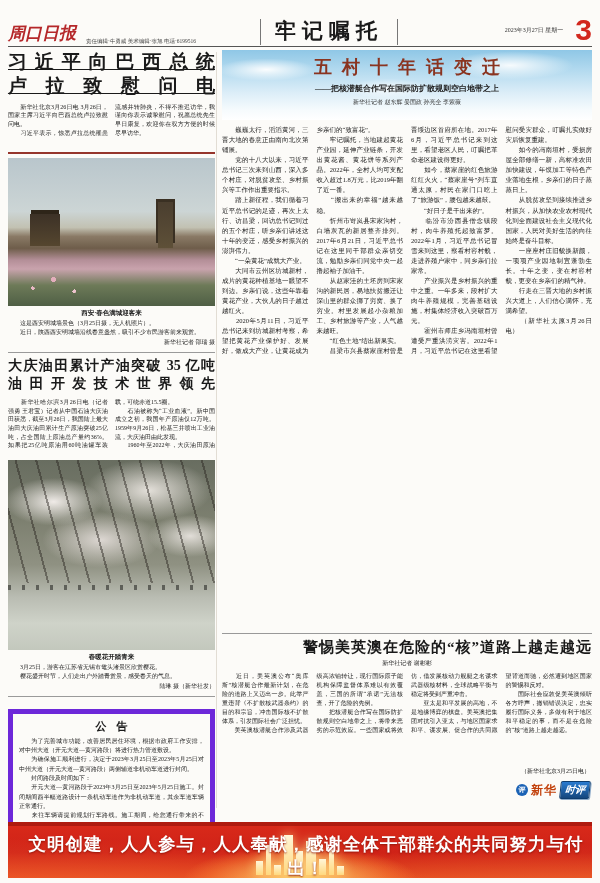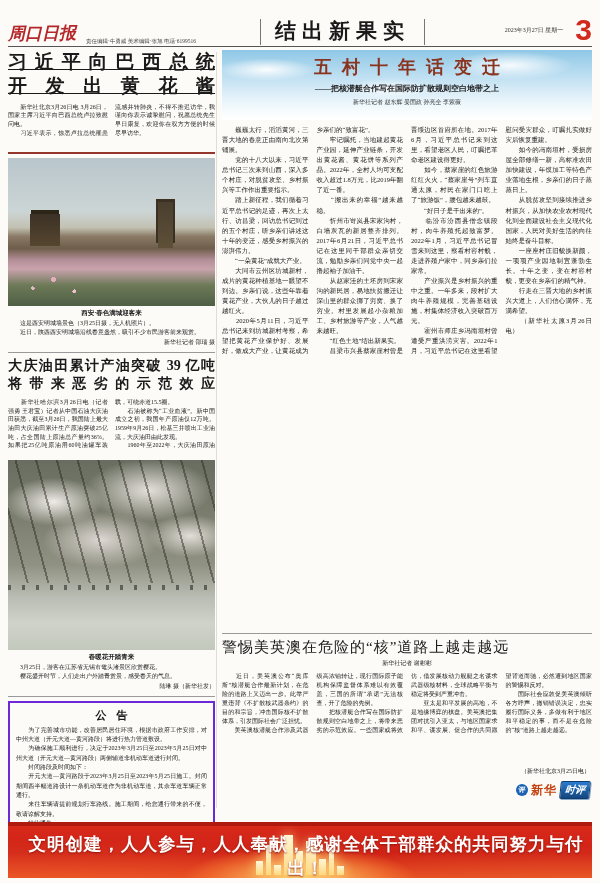--- a/index.html
+++ b/index.html
@@ -47,39 +47,39 @@
   .photo2::before{content:"";position:absolute;inset:0 0 35% 0;
     background:repeating-linear-gradient(75deg,transparent 0 18px,rgba(40,35,30,.45) 18px 20px);}
   .photo2::after{content:"";position:absolute;left:0;right:0;top:66%;height:5px;
     background:repeating-linear-gradient(90deg,rgba(30,30,28,.55) 0 3px,transparent 3px 14px);}
   .caption{margin-top:3px;}
   .cap-title{font-size:6.5px;font-weight:bold;text-align:center;}
   .cap-lines{font-size:6px;line-height:1.5;white-space:pre-wrap;margin-top:1px;text-align:justify;}
   .cap-credit{font-size:6px;text-align:right;margin-top:1px;}
   .h-daqing div{font-weight:bold;font-size:14px;line-height:1.3;text-align:justify;text-align-last:justify;}
   .daqing-body{height:60px;}
-  .notice-box{border:2px solid #6d28d9;margin-top:4px;padding:5px 6px;height:126px;overflow:hidden;background:#fcfbf8;}
+  .notice-box{border:5px solid #6d28d9;margin-top:12px;padding:5px 6px;height:126px;overflow:hidden;background:#fcfbf8;}
   .notice-title{text-align:center;font-weight:bold;font-size:11px;letter-spacing:10px;text-indent:10px;}
   .notice-paras{font-size:6px;line-height:1.55;white-space:pre-wrap;text-align:justify;margin-top:3px;}
   .notice-sign{font-size:6px;text-align:right;line-height:1.6;margin-top:2px;}
   
   .col-main{position:absolute;left:222px;top:50px;width:370px;}
   .sky-banner{position:relative;height:70px;text-align:center;overflow:hidden;background:
     radial-gradient(ellipse 70px 16px at 12% 28%,rgba(255,255,255,.95),transparent 70%),
     radial-gradient(ellipse 90px 20px at 78% 22%,rgba(255,255,255,.9),transparent 70%),
     radial-gradient(ellipse 60px 14px at 45% 55%,rgba(255,255,255,.8),transparent 70%),
     linear-gradient(180deg,#8fc7e6 0%,#b7dcf0 32%,#ddeef8 62%,#f6fbfd 86%,#ffffff 100%);}
   .h-feature{font-weight:bold;font-size:18px;line-height:1;color:#8a3420;
              letter-spacing:10px;text-indent:10px;padding-top:8px;}
   .feature-sub{font-size:8px;font-weight:bold;margin-top:7px;color:#222;}
   .feature-byline{font-size:6px;margin-top:4px;color:#333;}
   .feature-body{margin-top:5px;height:504px;columns:4;column-gap:8px;font-size:6.5px;line-height:1.55;
                 text-align:justify;white-space:pre-wrap;overflow:hidden;}
   .rule-feat{height:1px;background:#999;margin:4px 0;}
-  .h-comment{font-weight:normal;font-size:15px;line-height:1.2;text-align:left;letter-spacing:1px;margin-top:2px;}
+  .h-comment{font-weight:bold;font-size:15px;line-height:1.2;text-align:right;letter-spacing:1px;margin-top:2px;}
   .comment-byline{font-size:6px;text-align:center;margin-top:3px;}
   .comment-wrap{position:relative;margin-top:4px;height:132px;}
   .comment-body{height:100%;columns:4;column-gap:8px;font-size:6px;line-height:1.5;
                 text-align:justify;white-space:pre-wrap;overflow:hidden;}
   .comment-dateline{position:absolute;right:2px;bottom:28px;font-size:6px;background:#fcfbf8;padding-left:4px;}
   .xinhua-logo{position:absolute;right:2px;bottom:4px;display:flex;align-items:center;gap:3px;background:#fcfbf8;padding:1px 0 1px 5px;}
   .logo-circle{width:12px;height:12px;border-radius:50%;background:#1b62b5;color:#fff;font-size:7px;
                display:flex;align-items:center;justify-content:center;font-weight:bold;}
   .logo-name{font-weight:bold;font-size:12px;color:#c2410c;letter-spacing:1px;}
   .logo-box{background:linear-gradient(#2a7bd0,#14477e);color:#fff;font-weight:bold;font-style:italic;
@@ -106,51 +106,51 @@
 </style>
 </head>
 <body>
 
 <div class="page">
 
   <header class="masthead">
     <span class="paper-name">周口日报</span>
     <span class="editor-info">责任编辑·牛勇威  美术编辑·张旭  电话·6199516</span>
     <span class="mast-div"></span>
-    <span class="section-title">结出新果实</span>
+    <span class="section-title">牢记嘱托</span>
     <span class="mast-div"></span>
     <span class="mast-right">
       <span class="pub-date">2023年3月27日 星期一</span>
       <span class="page-num">3</span>
     </span>
   </header>
   <div class="mast-rule"></div>
   <div class="v-rule"></div>
 
   <section class="col-left">
     <div class="h-lula">
       <div>习近平向巴西总统</div>
-      <div>开发出黄花酱</div>
+      <div>卢拉致慰问电</div>
     </div>
     <div class="body-2col">　　新华社北京3月26日电 3月26日，国家主席习近平向巴西总统卢拉致慰问电。
 　　习近平表示，惊悉卢拉总统罹患流感并转肺炎，不得不推迟访华，我谨向你表示诚挚慰问，祝愿总统先生早日康复，欢迎你在双方方便的时候尽早访华。</div>
     <div class="rule-red"></div>
 
     <div class="photo photo1"></div>
     <div class="caption">
       <div class="cap-title">西安·春色满城迎客来</div>
       <div class="cap-lines">　　这是西安明城墙景色（3月25日摄，无人机照片）。
 　　近日，陕西西安明城墙沿线春意盎然，吸引不少市民游客前来观赏。</div>
       <div class="cap-credit">新华社记者 邵瑞 摄</div>
     </div>
     <div class="rule-gray"></div>
 
     <div class="h-daqing">
-      <div>大庆油田累计产油突破 39 亿吨</div>
-      <div>将带来恶劣的示范效应</div>
+      <div>大庆油田累计产油突破 35 亿吨</div>
+      <div>油田开发技术世界领先</div>
     </div>
     <div class="body-2col daqing-body">　　新华社哈尔滨3月26日电（记者 强勇 王君宝）记者从中国石油大庆油田获悉，截至3月26日，我国陆上最大油田大庆油田累计生产原油突破25亿吨，占全国陆上原油总产量约36%。如果把25亿吨原油用60吨油罐车装载，可绕赤道15.5圈。
 　　石油被称为“工业血液”。新中国成立之初，我国年产原油仅12万吨。1959年9月26日，松基三井喷出工业油流，大庆油田由此发现。
 　　1960年至2022年，大庆油田原油产量连续27年保持在5000万吨以上、连续12年保持在4000万吨以上。
 　　多年来，大庆油田累计取得科技成果11000余项，自主创新的大庆油田开发技术始终保持世界领先水平。
 　　站在新起点上，大庆油田正加快建设百年油田，端牢能源饭碗，为保障国家能源安全贡献力量。</div>
 
     <div class="photo photo2"></div>
     <div class="caption">
       <div class="cap-title">春暖花开踏青来</div>

